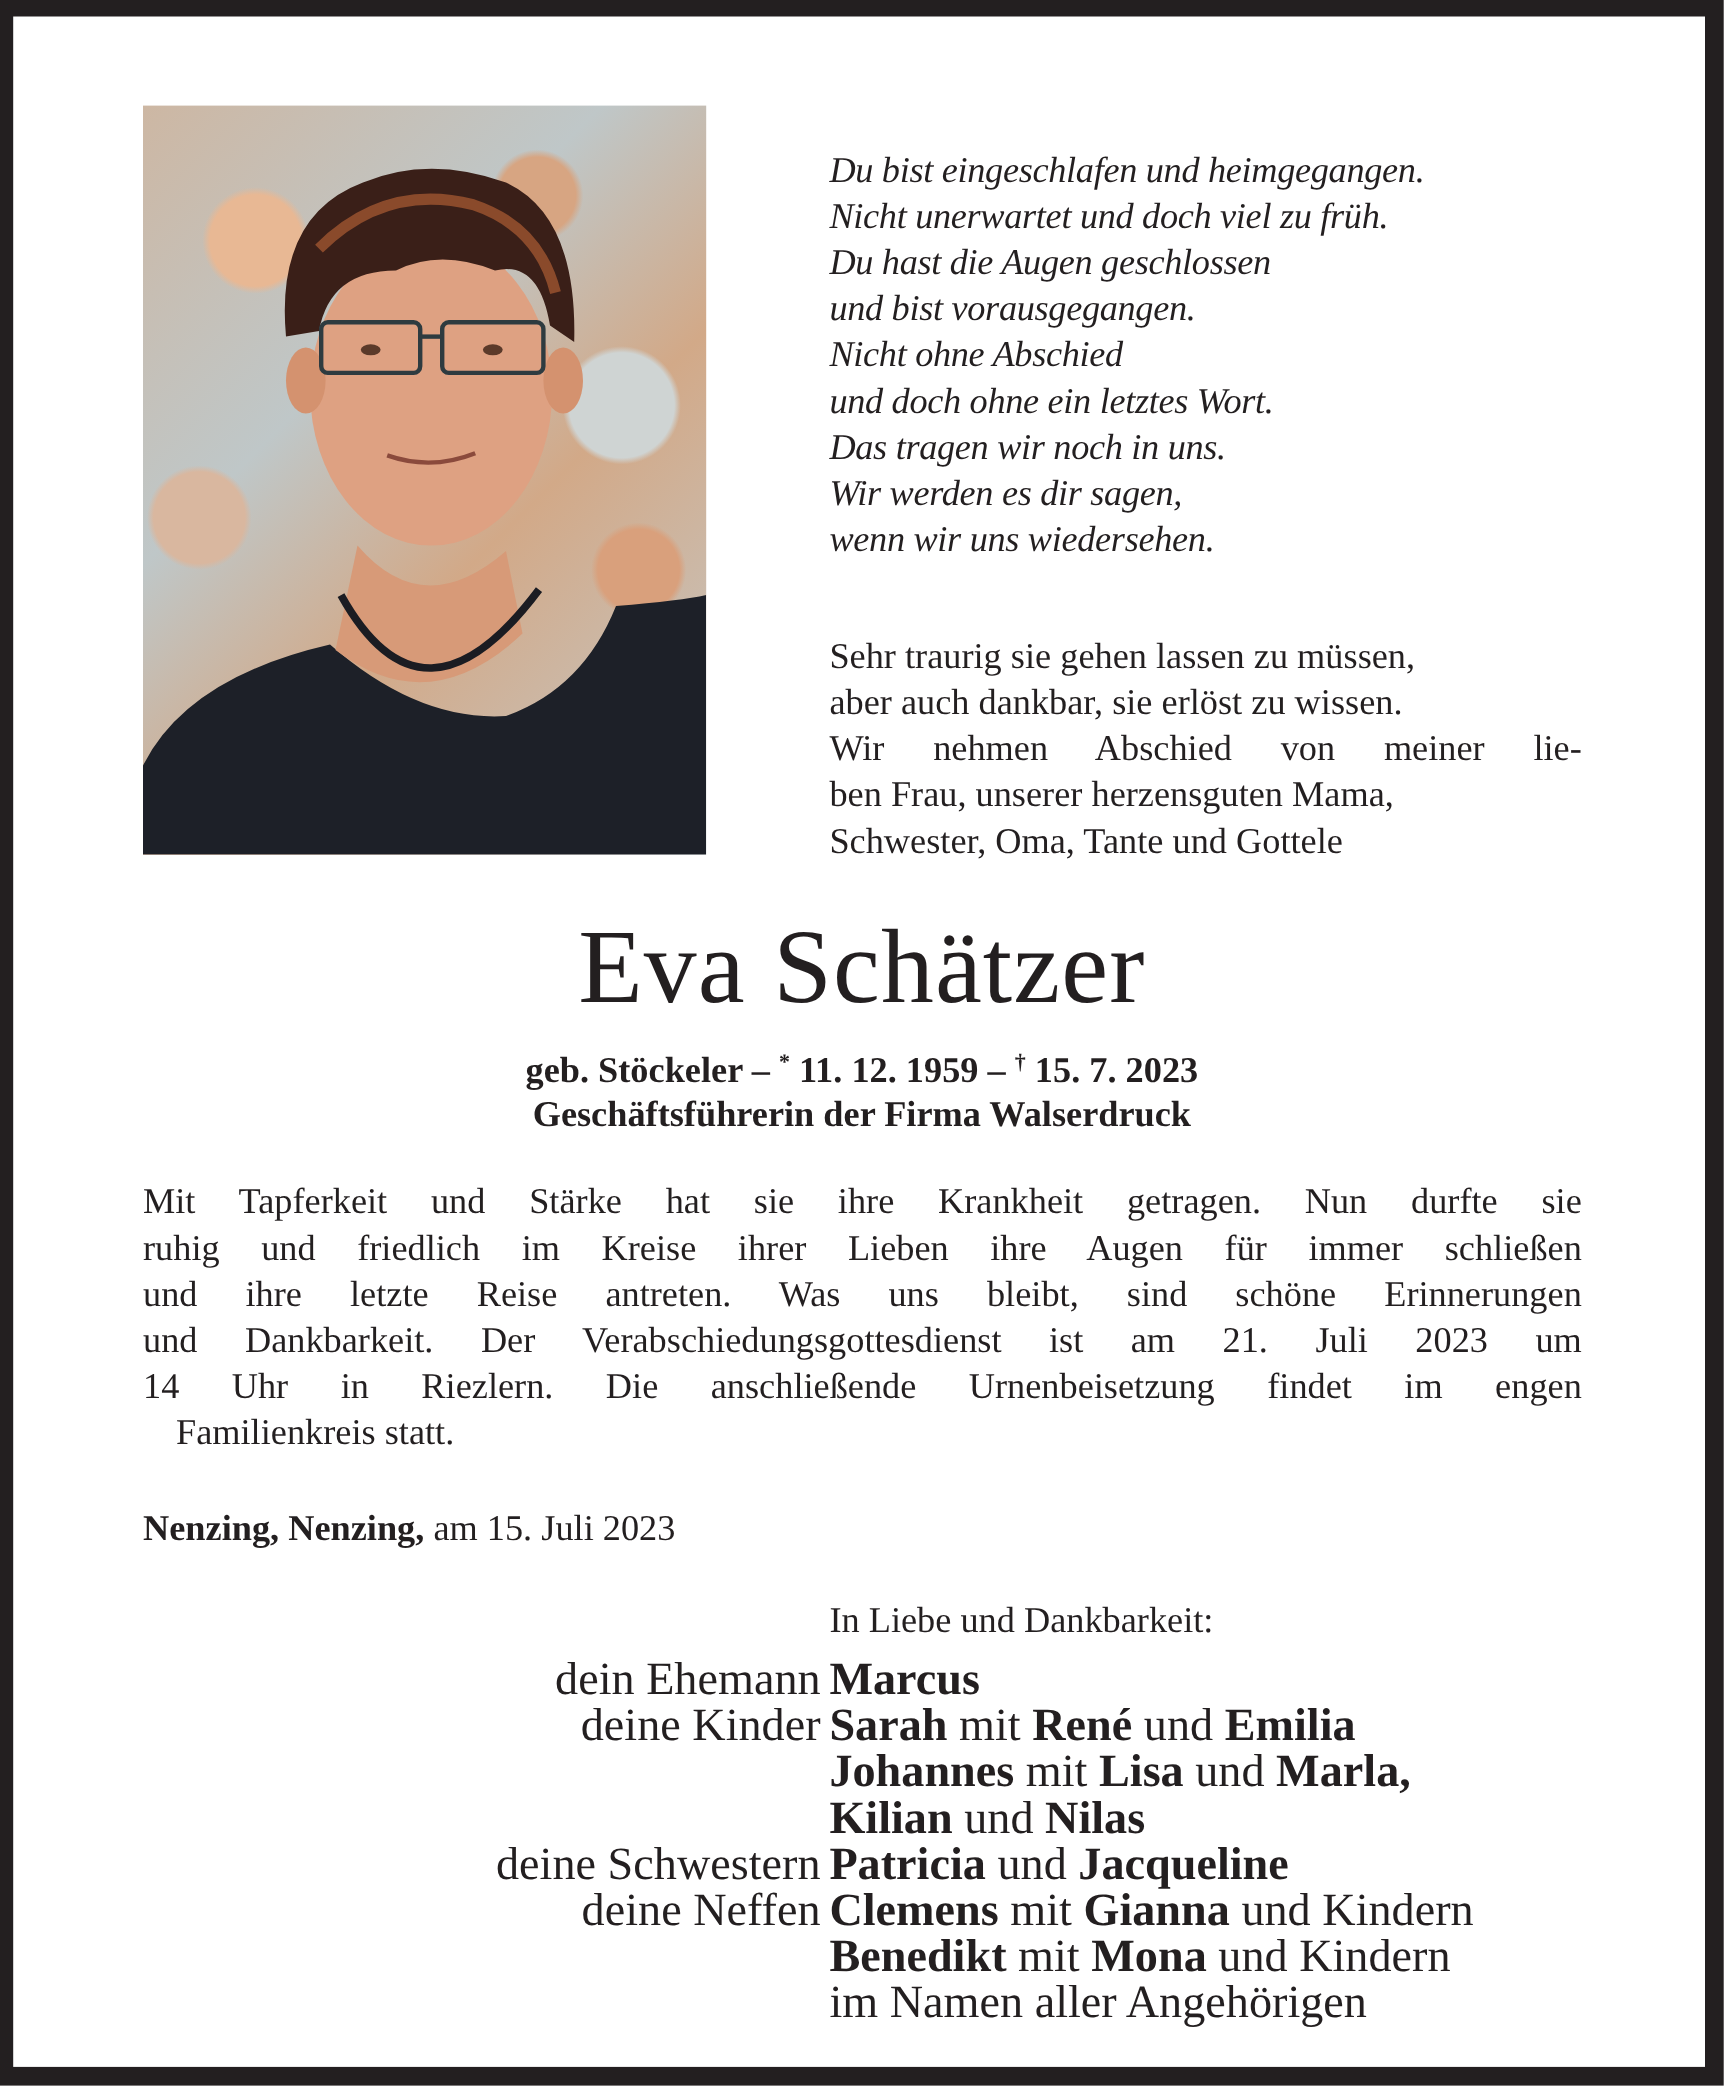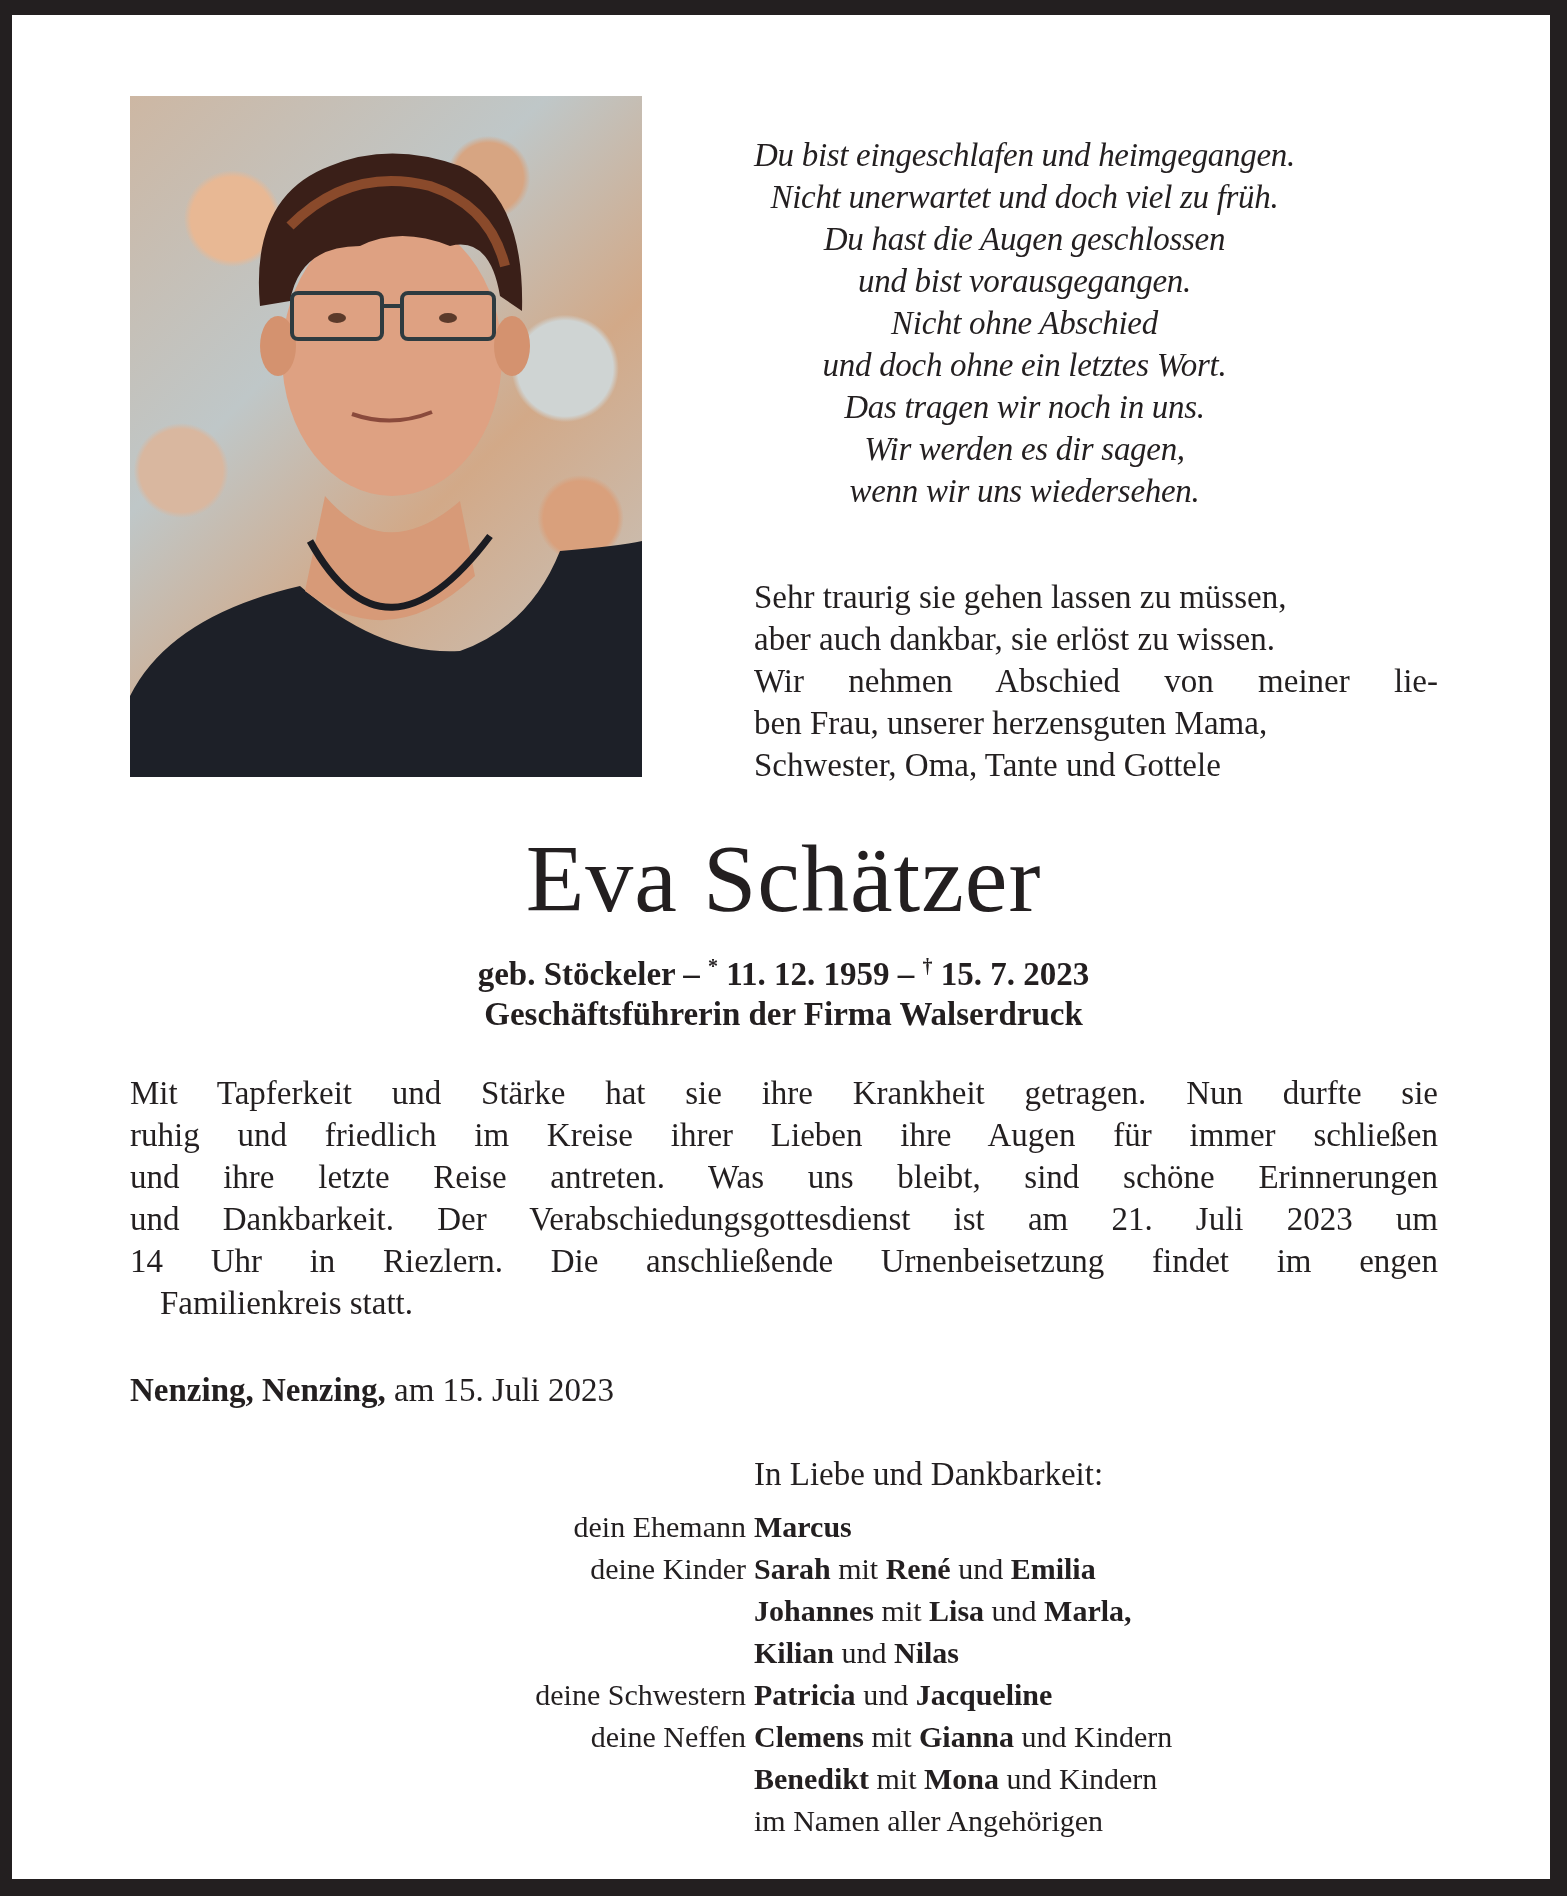--- a/index.html
+++ b/index.html
@@ -33,21 +33,20 @@
   .photo svg { position: absolute; left: 0; top: 0; width: 100%; height: 100%; }
 
   .poem {
     position: absolute;
     left: 754px; top: 134px;
     font-family: "Liberation Serif", serif;
     font-style: italic;
     font-size: 33px;
     line-height: 42px;
     letter-spacing: -0.3px;
-    text-align: center;
   }
   .poem div { white-space: nowrap; }
 
   .intro {
     position: absolute;
     left: 754px; top: 576px;
     width: 684px;
     font-family: "Liberation Serif", serif;
     font-size: 33px;
     line-height: 42px;
@@ -103,21 +102,21 @@
     font-family: "Liberation Serif", serif;
     font-size: 33px;
     line-height: 42px;
   }
 
   .family {
     position: absolute;
     left: 130px; top: 1506px;
     width: 1308px;
     font-family: "Liberation Serif", serif;
-    font-size: 30px;
+    font-size: 42px;
     line-height: 42px;
   }
   .fam-row { display: flex; }
   .fam-label { width: 616px; text-align: right; padding-right: 8px; white-space: nowrap; }
   .fam-names { white-space: nowrap; }
   .fam-names b { font-weight: bold; }
 </style>
 </head>
 <body>
 

